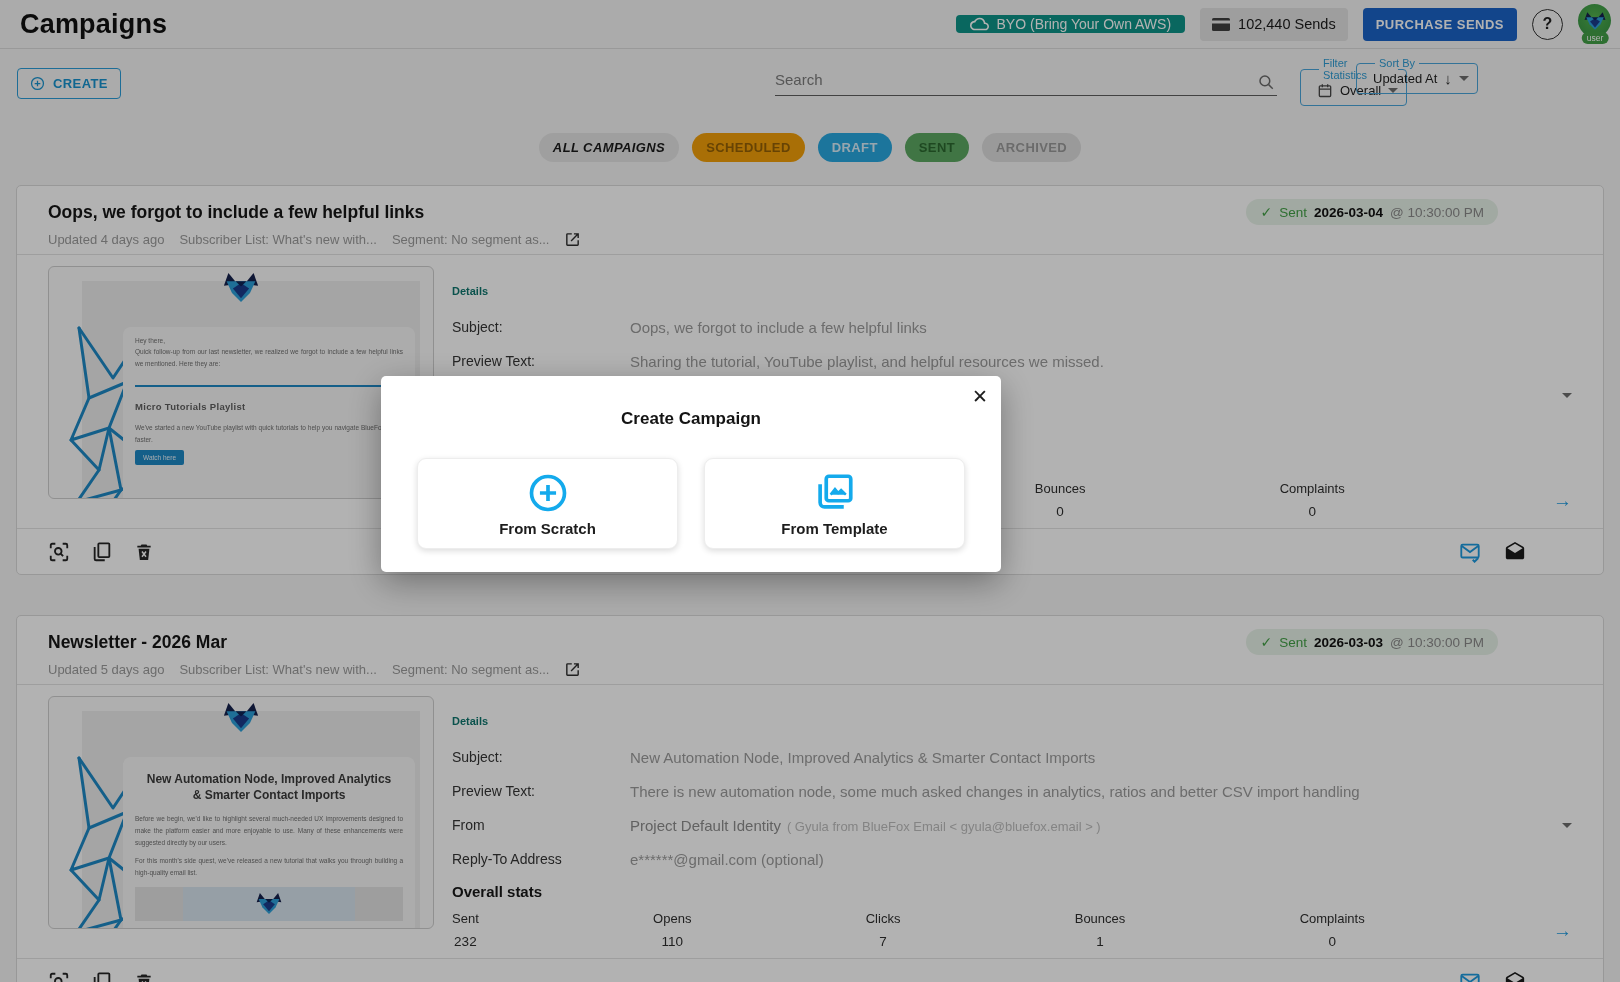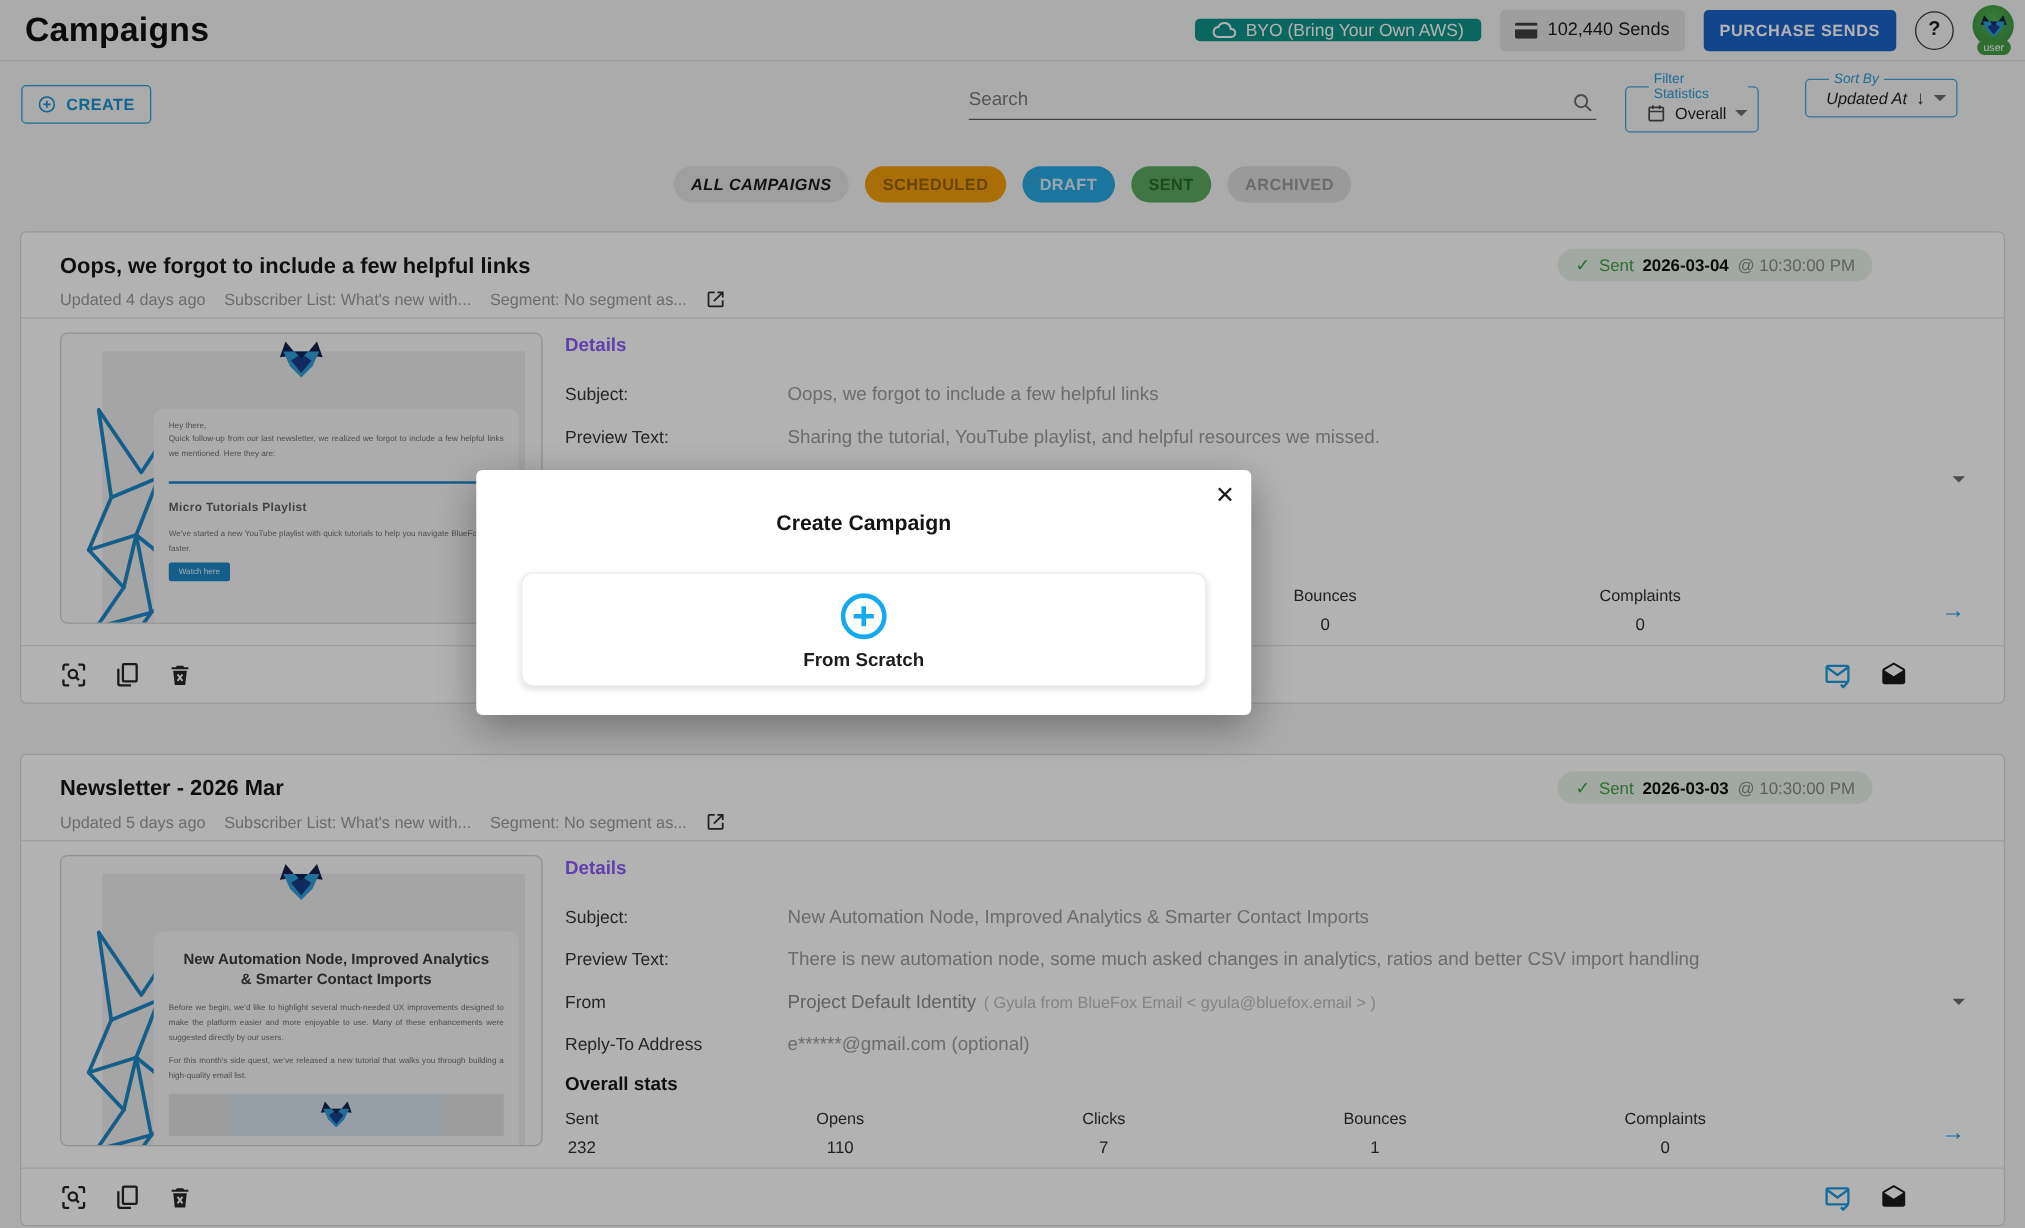--- a/index.html
+++ b/index.html
@@ -24,21 +24,21 @@
   
   .toolbar { position:relative; height:60px; }
   .create-btn { position:absolute; left:17px; top:19px; height:31px; padding:0 12px; background:transparent; border:1px solid #2a9dd8; color:#1793cf; font-size:13px; font-weight:700; letter-spacing:0.4px; border-radius:4px; }
   .search-wrap { position:absolute; left:775px; top:16px; width:502px; }
   .search-input { width:100%; border:none; outline:none; background:transparent; border-bottom:1px solid #5f5f5f; font-size:15px; padding:6px 28px 7px 0; color:#222; font-family:inherit; }
   .search-input::placeholder { color:#7b7b7b; opacity:1; }
   .search-icon { position:absolute; right:2px; top:8px; }
   .ctrl-fieldset { position:absolute; top:8px; border:1px solid #49a5da; border-radius:4px; padding:0 8px 6px 16px; background:transparent; }
   .ctrl-fieldset legend { font-size:11px; color:#2f9cd4; padding:0 4px; margin-left:2px; }
   .filter-fieldset { left:1300px; width:97px; }
-  .sort-fieldset { left:1444px; width:122px;font-style:italic; }
+  .sort-fieldset { left:1356px; width:122px; }
   .ctrl-row { display:flex; align-items:center; gap:7px; margin-top:1px; cursor:pointer; }
   .ctrl-value { font-size:13px; color:#1f1f1f; white-space:nowrap; }
   .caret { width:0; height:0; border-left:5px solid transparent; border-right:5px solid transparent; border-top:5px solid #6e6e6e; flex:0 0 auto; }
   .down-arrow-glyph { font-size:15px; color:#333; }
 
   
   .tabs-row { height:76px; display:flex; align-items:center; justify-content:center; gap:13px; }
   .tab-chip { height:29px; border-radius:15px; padding:0 14px; display:inline-flex; align-items:center; font-size:13px; font-weight:600; letter-spacing:0.4px; cursor:pointer; border:none; font-family:inherit; }
   .tab-all { background:#e4e4e4; color:#1b1b1b;font-style:italic; }
   .tab-scheduled { background:#f3a009; color:rgba(70,46,3,0.55); }
@@ -72,21 +72,21 @@
   .ep-greet { font-size:6.5px; color:#6f6f6f; margin-bottom:2px; }
   .ep-body { font-size:6.5px; color:#6f6f6f; line-height:1.8; text-align:justify; }
   .ep-hr { height:1.5px; background:#1e88c5; margin:16px 0 14px; }
   .ep-h2 { font-size:9.5px; font-weight:700; color:#5f5f5f; letter-spacing:0.3px; margin-bottom:10px; }
   .ep-btn { display:inline-block; margin-top:5px; background:#1e88c5; color:#eaf4fa; font-size:6.5px; padding:4px 8px; border-radius:2px; }
   .ep-h1 { font-size:12px; font-weight:700; color:#3b3b3b; text-align:center; line-height:1.35; margin:4px 6px 10px; }
   .ep-imgstrip { margin-top:8px; height:34px; background:linear-gradient(90deg,#e3e3e3 0 18%, #d7e4ee 18% 82%, #e3e3e3 82%); display:flex; align-items:center; justify-content:center; }
 
   
   .details { flex:1; min-width:0; padding-top:2px; }
-  .details-h { font-size:15px; font-weight:700; color:#8b5cf6; margin-bottom:13px; }
+  .details-h { font-size:11px; font-weight:700; color:#0f766e; margin-bottom:13px;margin-top:17px; }
   .d-row { display:flex; align-items:center; height:34px; }
   .d-label { width:178px; flex:0 0 auto; font-size:14px; color:#363636; }
   .d-value { font-size:15px; color:#9b9b9b; white-space:nowrap; overflow:hidden; }
   .from-main { font-size:15px; color:#8d8d8d; }
   .from-note { font-size:13px; color:#bdbdbd; margin-left:6px; }
   .d-caret { margin-left:auto; }
   .overall-h { font-size:15px; font-weight:700; color:#181818; margin:7px 0 10px; min-height:18px; }
   .stats { display:flex; justify-content:space-between; align-items:center; padding-bottom:8px; }
   .stat { text-align:center; }
   .stat-label { font-size:13px; color:#2f2f2f; min-height:16px; }
@@ -495,14 +495,24 @@
   <div class="modal-options">
     <div class="option-card">
       <span>
         <svg width="44" height="44" viewBox="0 0 24 24" fill="none" stroke="#14aaec" stroke-width="2">
             <circle cx="12" cy="12" r="9"></circle>
             <path d="M12 7.6v8.8M7.6 12h8.8"></path>
           </svg>
       </span>
       <span class="option-label">From Scratch</span>
     </div>
+    <div class="option-card">
+      <span>
+        <svg width="42" height="42" viewBox="0 0 24 24" fill="none" stroke="#14aaec" stroke-width="2.1">
+            <rect x="7" y="3" width="14" height="14" rx="1.5"></rect>
+            <path d="M3.5 7.5v10.5a2.5 2.5 0 0 0 2.5 2.5H17"></path>
+            <path d="M9.5 13.5l2.5-3.2 1.8 2.2 1.7-1.7 2.7 2.7" fill="#14aaec" stroke-width="1.4"></path>
+          </svg>
+      </span>
+      <span class="option-label">From Template</span>
+    </div>
   </div>
 </div>
 
 </body></html>

